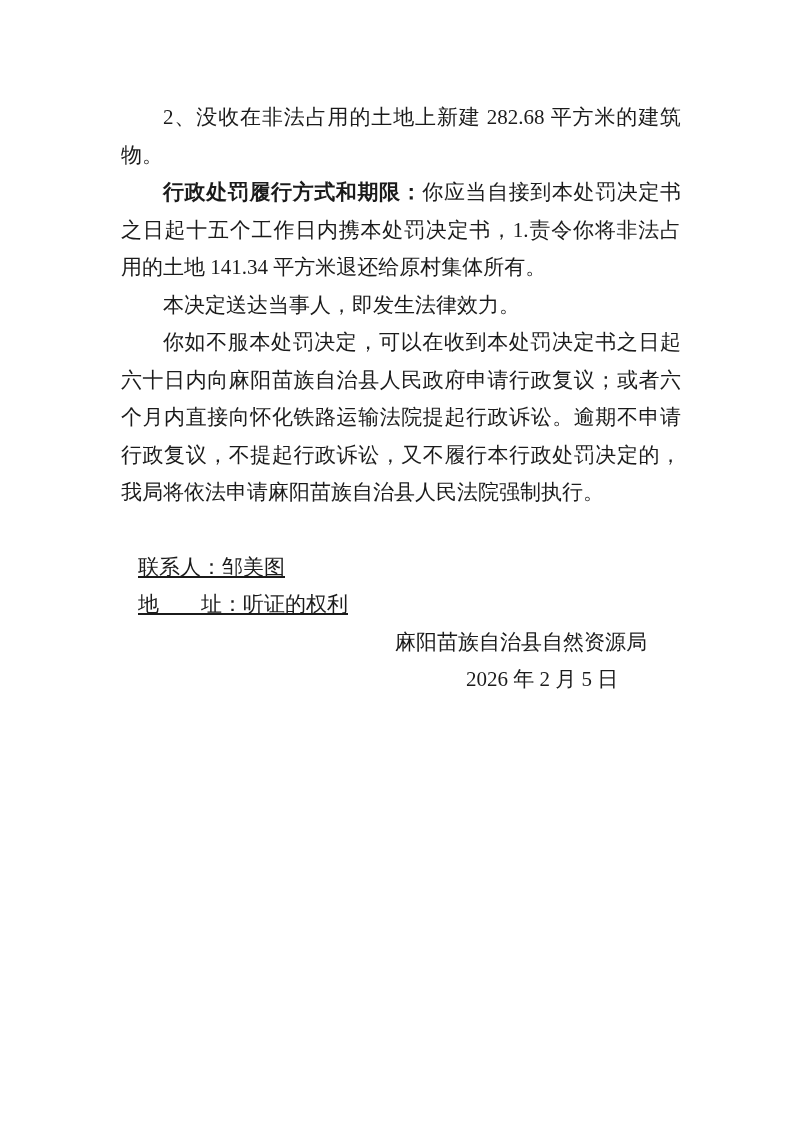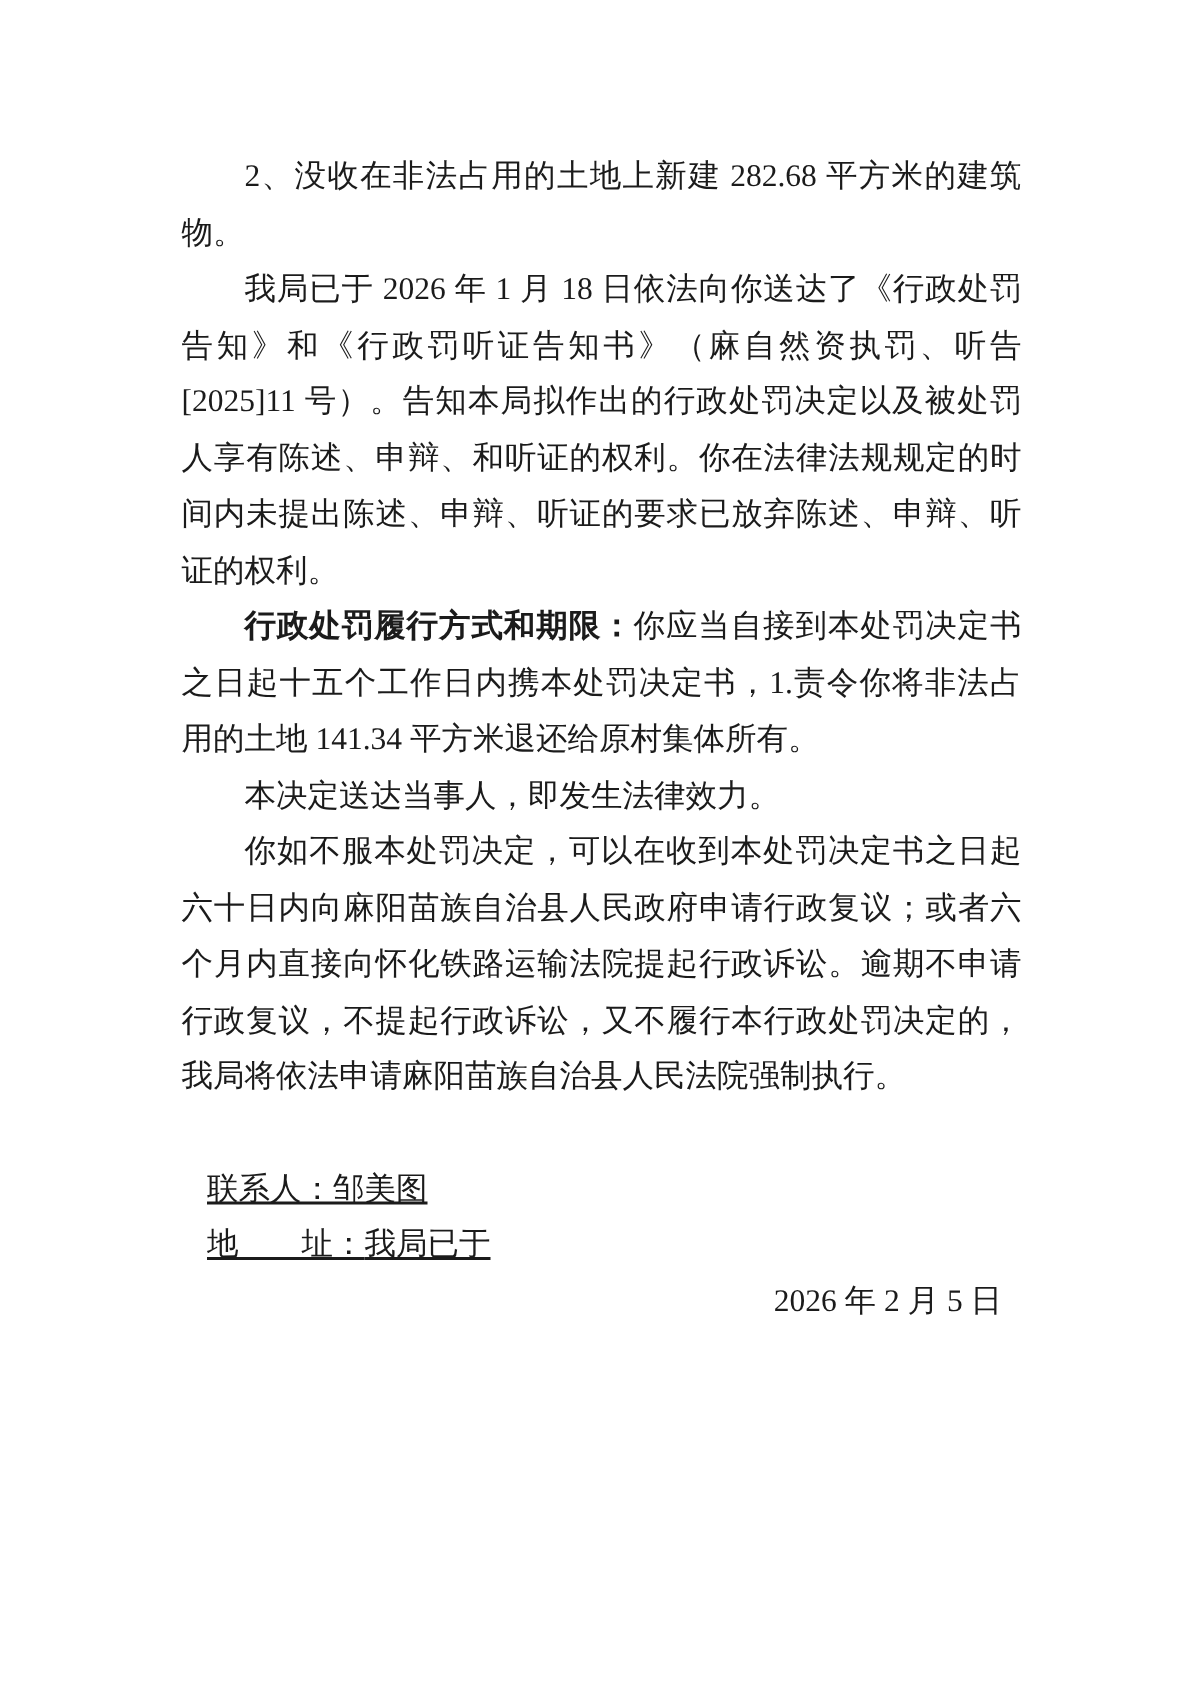--- a/index.html
+++ b/index.html
@@ -54,31 +54,31 @@
   }
 </style>
 </head>
 <body>
 
 <div class="page">
   <div class="body-text">
 
     <p class="para"><span class="bold-lead"></span><span>2、没收在非法占用的土地上新建 282.68 平方米的建筑物。</span></p>
 
-    <p class="para"><span class="bold-lead"></span><span>我局已于 2026 年 1 月 18 日依法向你送达了《行政处罚告知》和《行政罚听证告知书》（麻自然资执罚、听告[2025]11 号）。告知本局拟作出的行政处罚决定以及被处罚人享有陈述、申辩、和听证的权利。你在法律法规规定的时间内未提出陈述、申辩、听证的要求已放弃陈述、申辩、听证的权利。</span></p>
 
     <p class="para"><span class="bold-lead">行政处罚履行方式和期限：</span><span>你应当自接到本处罚决定书之日起十五个工作日内携本处罚决定书，1.责令你将非法占用的土地 141.34 平方米退还给原村集体所有。</span></p>
 
     <p class="para"><span class="bold-lead"></span><span>本决定送达当事人，即发生法律效力。</span></p>
 
     <p class="para"><span class="bold-lead"></span><span>你如不服本处罚决定，可以在收到本处罚决定书之日起六十日内向麻阳苗族自治县人民政府申请行政复议；或者六个月内直接向怀化铁路运输法院提起行政诉讼。逾期不申请行政复议，不提起行政诉讼，又不履行本行政处罚决定的，我局将依法申请麻阳苗族自治县人民法院强制执行。</span></p>
 
     <div class="contact-block">
       <div class="contact-line"><span>联系人：</span><span>邹美图</span></div>
-      <div class="contact-line"><span>地　　址：</span><span>我局已于</span></div>
+      <div class="contact-line"><span>地　　址：</span><span>听证的权利</span></div>
     </div>
 
     <div class="signature-block">
+      <div class="sig-agency">麻阳苗族自治县自然资源局</div>
       <div class="sig-date">2026 年 2 月 5 日</div>
     </div>
 
   </div>
 </div>
 
 </body></html>

